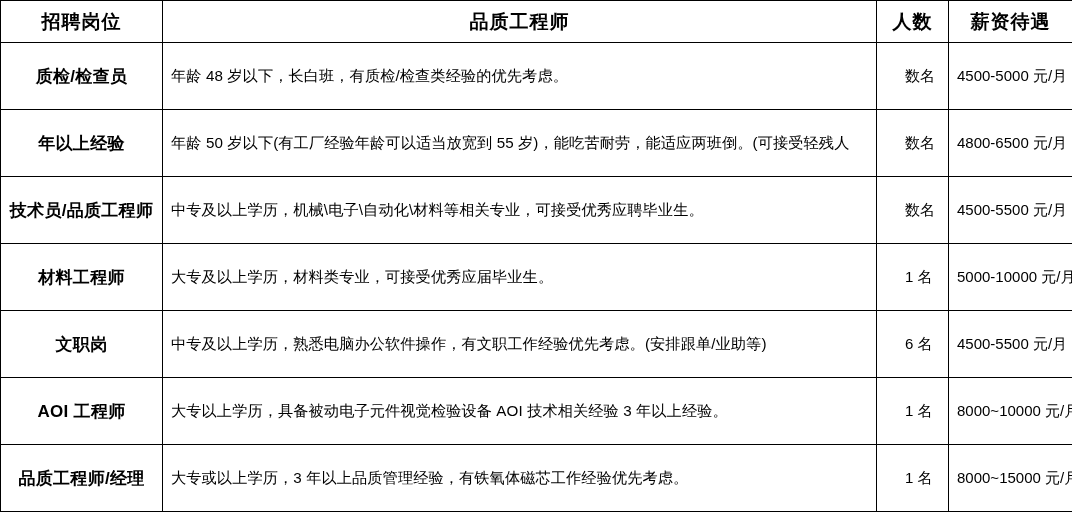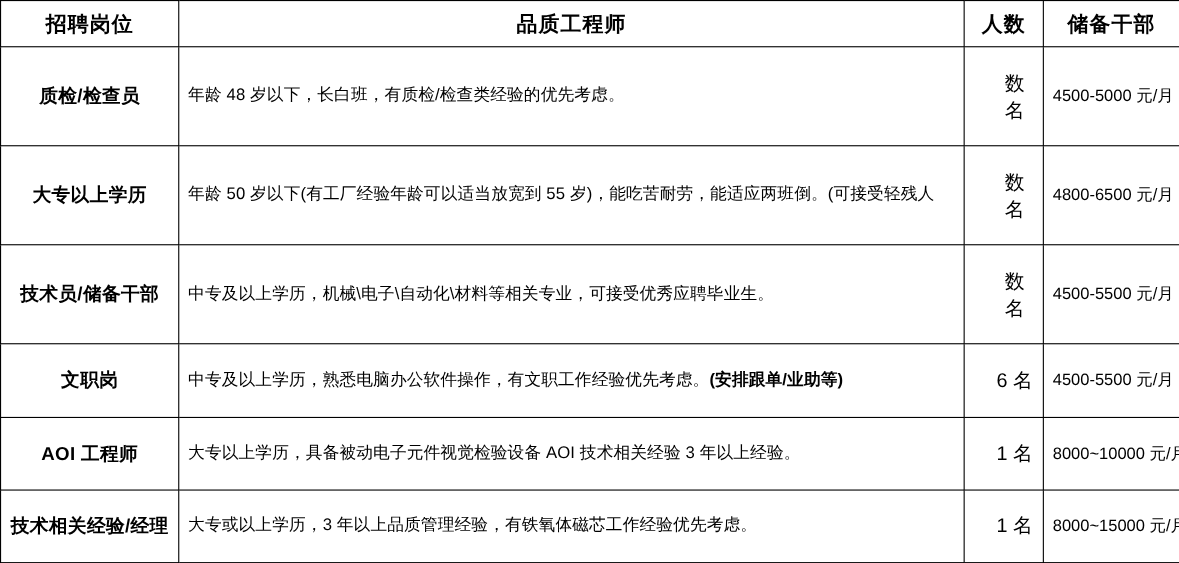--- a/index.html
+++ b/index.html
@@ -51,25 +51,25 @@
     letter-spacing: 0.3px;
     white-space: nowrap;
   }
   tbody td.req {
     text-align: left;
     font-size: 15.2px;
     line-height: 1.35;
     letter-spacing: 0.1px;
   }
   tbody td.req b {
-    font-weight: bold;
+    font-weight: normal;
   }
   tbody td.num {
-    text-align: center;
-    font-size: 18px;
+    text-align: left;
+    font-size: 15px;
     padding-left: 28px;
   }
   tbody td.pay {
     font-size: 15px;
     white-space: nowrap;
   }
   tbody tr { height: 36px; }
 </style>
 </head>
 <body>
@@ -80,55 +80,61 @@
       <col class="c-post">
       <col class="c-req">
       <col class="c-num">
       <col class="c-pay">
     </colgroup>
     <thead>
       <tr>
         <th>招聘岗位</th>
         <th>品质工程师</th>
         <th>人数</th>
-        <th>储备干部</th>
+        <th>薪资待遇</th>
       </tr>
     </thead>
     <tbody id="table-body">
         <tr>
           <td class="post">质检/检查员</td>
           <td class="req"><span>年龄 48 岁以下，长白班，有质检/检查类经验的优先考虑。</span></td>
           <td class="num">数名</td>
           <td class="pay">4500-5000 元/月</td>
         </tr>
         <tr>
-          <td class="post">大专以上学历</td>
+          <td class="post">年以上经验</td>
           <td class="req"><span>年龄 50 岁以下(有工厂经验年龄可以适当放宽到 55 岁)，能吃苦耐劳，能适应两班倒。(可接受轻残人</span></td>
           <td class="num">数名</td>
           <td class="pay">4800-6500 元/月</td>
         </tr>
         <tr>
-          <td class="post">技术员/储备干部</td>
+          <td class="post">技术员/品质工程师</td>
           <td class="req"><span>中专及以上学历，机械\电子\自动化\材料等相关专业，可接受优秀应聘毕业生。</span></td>
           <td class="num">数名</td>
           <td class="pay">4500-5500 元/月</td>
+        </tr>
+        <tr>
+          <td class="post">材料工程师</td>
+          <td class="req"><span>大专及以上学历，材料类专业，可接受优秀应届毕业生。</span></td>
+          <td class="num">1 名</td>
+          <td class="pay">5000-10000 元/月</td>
         </tr>
         <tr>
           <td class="post">文职岗</td>
           <td class="req"><span>中专及以上学历，熟悉电脑办公软件操作，有文职工作经验优先考虑。</span><b>(安排跟单/业助等)</b></td>
           <td class="num">6 名</td>
           <td class="pay">4500-5500 元/月</td>
         </tr>
         <tr>
           <td class="post">AOI 工程师</td>
           <td class="req"><span>大专以上学历，具备被动电子元件视觉检验设备 AOI 技术相关经验 3 年以上经验。</span></td>
           <td class="num">1 名</td>
           <td class="pay">8000~10000 元/月</td>
         </tr>
         <tr>
-          <td class="post">技术相关经验/经理</td>
+          <td class="post">品质工程师/经理</td>
           <td class="req"><span>大专或以上学历，3 年以上品质管理经验，有铁氧体磁芯工作经验优先考虑。</span></td>
           <td class="num">1 名</td>
           <td class="pay">8000~15000 元/月</td>
         </tr>
       </tbody>
   </table>
 </div>
 
 </body></html>

